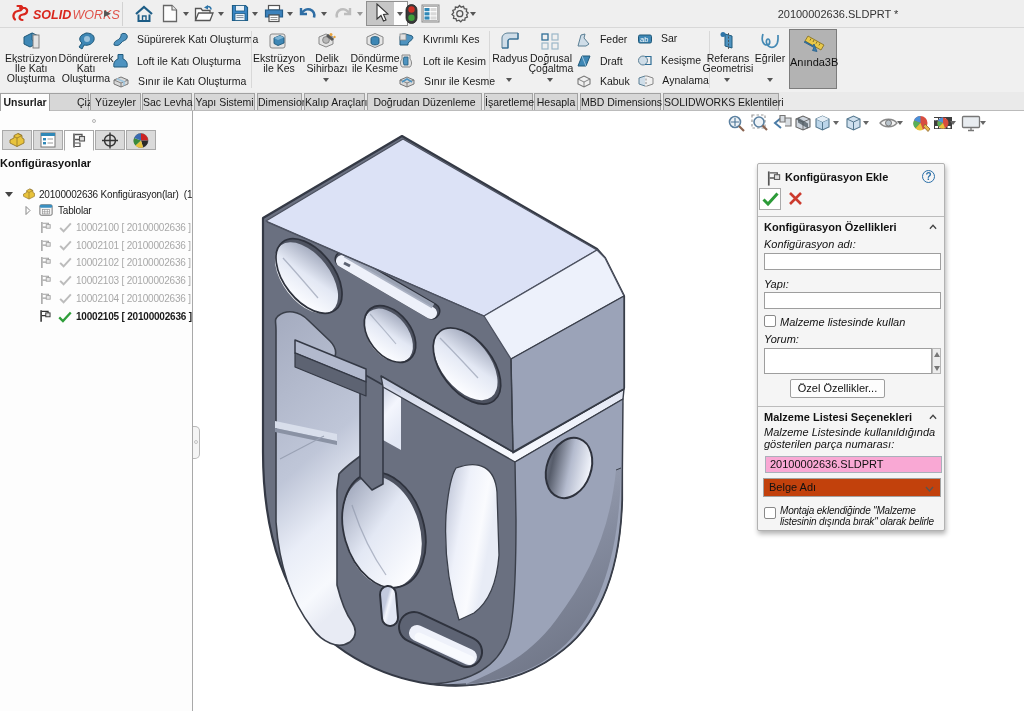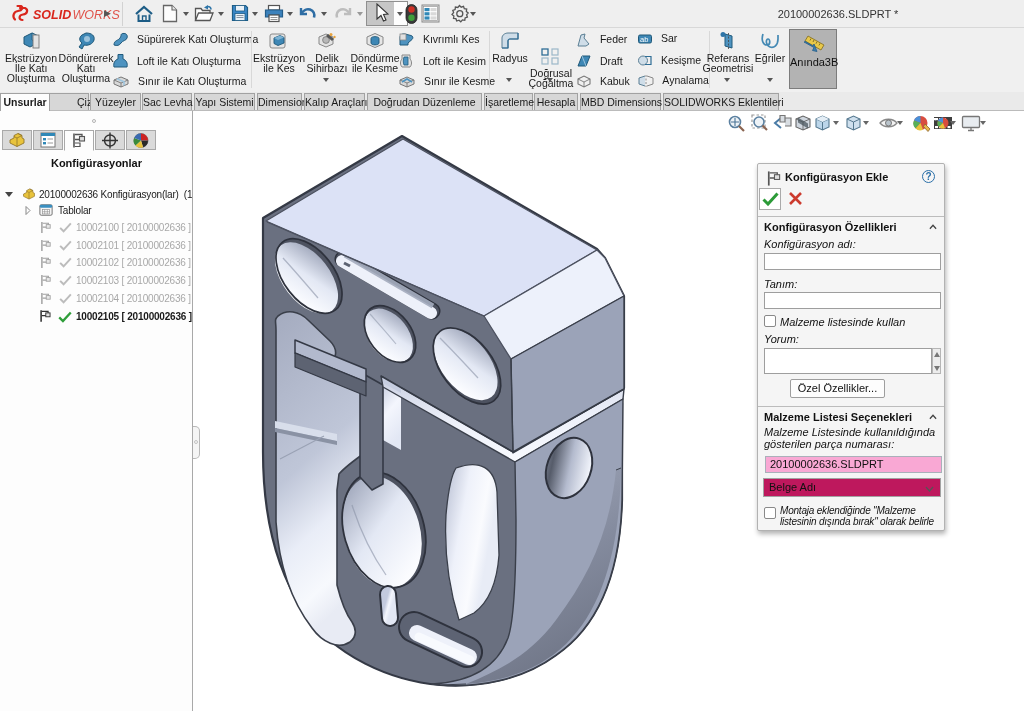--- a/index.html
+++ b/index.html
@@ -19,21 +19,21 @@
 #anindabtn { position:absolute; left:789px; top:1px; width:48px; height:60px; background:#b3b3b3; border:1px solid #7c7c7c; text-align:center; font-size:11px; color:#111; }
 #tabbar { position:absolute; left:0; top:92px; width:1024px; height:19px; background:#eaeaea; }
 .tab { position:absolute; top:1px; height:18px; white-space:nowrap; background:#d7d7d7; border:1px solid #a2a2a2; border-bottom:none; font-size:10.5px; color:#1a1a1a; text-align:center; line-height:16px; }
 .tab.active { background:#fdfdfd; font-weight:bold; z-index:2; }
 #tabline { position:absolute; left:0; top:110px; width:1024px; height:1px; background:#bbbbbb; }
 #leftpanel { position:absolute; left:0; top:111px; width:193px; height:600px; background:#fdfdfd; border-right:1px solid #a9a9a9; overflow:hidden; }
 #lpdot { position:absolute; left:92px; top:8px; width:4px; height:4px; border-radius:50%; border:1px solid #b3b3b3; }
 .ltab { position:absolute; top:19px; width:30px; height:20px; background:#dadada; border:1px solid #a9a9a9; }
 .ltab.active { background:#fdfdfd; border-bottom-color:#fdfdfd; height:21px; }
 .ltab svg { display:block; margin:1px auto; }
-#lptitle { position:absolute; left:0; top:46px; width:193px; text-align:center; font-weight:bold; font-size:11px; color:#111; }
+#lptitle { position:absolute; left:0; top:46px; width:193px; font-weight:bold; font-size:11px; color:#111; }
 .trow { position:absolute; height:17px; font-size:10px; letter-spacing:-0.2px; white-space:nowrap; color:#1a1a1a; }
 .gray { color:#a8a8a8; }
 #lphandle { position:absolute; left:193px; top:426px; width:7px; height:33px; background:#f5f5f5; border:1px solid #b8b8b8; border-left:none; border-radius:0 5px 5px 0; }
 #lphandle .d { position:absolute; left:1px; top:13px; width:4px; height:4px; border-radius:50%; border:1px solid #c2c2c2; }
 #dialog { position:absolute; left:757px; top:163px; width:188px; height:368px; background:#f5f5f5; border:1px solid #b2b2b2; border-radius:2px; box-shadow:1px 3px 5px rgba(0,0,0,0.3); font-size:11px; color:#111; z-index:5; }
 #dialog .hdr { position:absolute; left:27px; top:7px; font-weight:bold; font-size:11px; }
 #dialog .sep { position:absolute; left:0px; width:186px; height:1px; background:#bcbcbc; }
 #dialog .sechdr { position:absolute; left:6px; font-weight:bold; color:#111; }
 #dialog .chev { position:absolute; right:7px; width:8px; height:8px; }
 #dialog .lbl { position:absolute; left:6px;font-style:italic; }
@@ -226,21 +226,21 @@
   <div class="rsep" style="left:489px;"></div>
 
   <div class="bb" style="left:487px;top:3px;width:46px;">
     <svg width="24" height="20" viewBox="0 0 24 20">
         <path d="M4,17 L4,7 C4,4 7,2 10,2 L20,2 L20,8 L12,8 C11,8 10,9 10,10 L10,17 Z" fill="#cfdde8" stroke="#5b7f94" stroke-width="1"></path>
         <path d="M20,2 L20,8 L12,8 C11,8 10,9 10,10 L10,17 L4,17" fill="none" stroke="#2e6d96" stroke-width="1.2"></path>
       </svg>
     Radyus
   </div>
   <div class="drop" style="left:506px;top:50px;"></div>
-  <div class="bb" style="left:524px;top:18px;width:54px;">
+  <div class="bb" style="left:524px;top:3px;width:54px;">
     <svg width="22" height="20" viewBox="0 0 22 20">
         <rect x="2" y="3" width="6" height="6" fill="none" stroke="#2e6d96" stroke-width="1.3"></rect>
         <rect x="12" y="3" width="6" height="6" fill="none" stroke="#9bb7c9" stroke-width="1.2"></rect>
         <rect x="2" y="12" width="6" height="6" fill="none" stroke="#9bb7c9" stroke-width="1.2"></rect>
         <rect x="12" y="12" width="6" height="6" fill="none" stroke="#9bb7c9" stroke-width="1.2"></rect>
       </svg>
     Doğrusal<br>Çoğaltma
   </div>
   <div class="drop" style="left:547px;top:50px;"></div>
   <div class="sr" style="left:576px;top:4px;">
@@ -673,21 +673,21 @@
   <svg class="abs" style="left:30px;top:27px;" width="15" height="15" viewBox="0 0 15 15">
       <path d="M2,2 L13,13 M13,2 L2,13" stroke="#cc3b2e" stroke-width="2.6"></path>
     </svg>
   <div class="sep" style="top:52px;"></div>
   <div class="sechdr" style="top:57px;">Konfigürasyon Özellikleri</div>
   <svg class="chev" style="top:59px;" width="9" height="6" viewBox="0 0 9 6">
       <path d="M1,5 L4.5,1 L8,5" fill="none" stroke="#444" stroke-width="1.4"></path>
     </svg>
   <div class="lbl" style="top:74px;">Konfigürasyon adı:</div>
   <div class="inp" style="top:89px;"></div>
-  <div class="lbl" style="top:114px;">Tanım:</div>
+  <div class="lbl" style="top:114px;">Yapı:</div>
   <div class="inp" style="top:128px;"></div>
   <div class="cb" style="top:151px;"></div>
   <div class="lbl" style="left:22px;top:152px;">Malzeme listesinde kullan</div>
   <div class="lbl" style="top:169px;">Yorum:</div>
   <div class="inp" style="top:184px;height:26px;width:168px;"></div>
   <div class="abs" style="left:174px;top:184px;width:9px;height:26px;background:#ececec;border:1px solid #b5b5b5;">
     <svg class="abs" style="left:1px;top:3px;" width="6" height="5" viewBox="0 0 6 5">
         <path d="M0,5 L3,0 L6,5 Z" fill="#777"></path>
       </svg>
     <svg class="abs" style="left:1px;top:17px;" width="6" height="5" viewBox="0 0 6 5">
@@ -695,20 +695,20 @@
       </svg>
   </div>
   <div class="abs" style="left:32px;top:215px;width:95px;height:19px;background:#fdfdfd;border:1px solid #9e9e9e;border-radius:2px;text-align:center;line-height:17px;">Özel Özellikler...</div>
   <div class="sep" style="top:242px;"></div>
   <div class="sechdr" style="top:247px;">Malzeme Listesi Seçenekleri</div>
   <svg class="chev" style="top:249px;" width="9" height="6" viewBox="0 0 9 6">
       <path d="M1,5 L4.5,1 L8,5" fill="none" stroke="#444" stroke-width="1.4"></path>
     </svg>
   <div class="lbl" style="top:262px;">Malzeme Listesinde kullanıldığında<br>gösterilen parça numarası:</div>
   <div class="abs" style="left:7px;top:292px;width:177px;height:17px;background:#f9a8d4;border:1px solid #aab0ba;line-height:15px;padding-left:4px;">20100002636.SLDPRT</div>
-  <div class="abs" style="left:5px;top:314px;width:178px;height:19px;background:#be185d;border:1px solid #a2a2a2;line-height:17px;padding-left:5px;">Belge Adı
+  <div class="abs" style="left:5px;top:314px;width:178px;height:19px;background:#c2410c;border:1px solid #a2a2a2;line-height:17px;padding-left:5px;">Belge Adı
     <svg class="abs" style="right:6px;top:7px;" width="9" height="6" viewBox="0 0 9 6">
         <path d="M1,1 L4.5,5 L8,1" fill="none" stroke="#555" stroke-width="1.3"></path>
       </svg>
   </div>
   <div class="cb" style="top:343px;"></div>
   <div class="lbl" style="left:22px;top:341px;font-size:10px;letter-spacing:-0.2px;">Montaja eklendiğinde "Malzeme<br>listesinin dışında bırak" olarak belirle</div>
 </div>
 
 </body></html>

